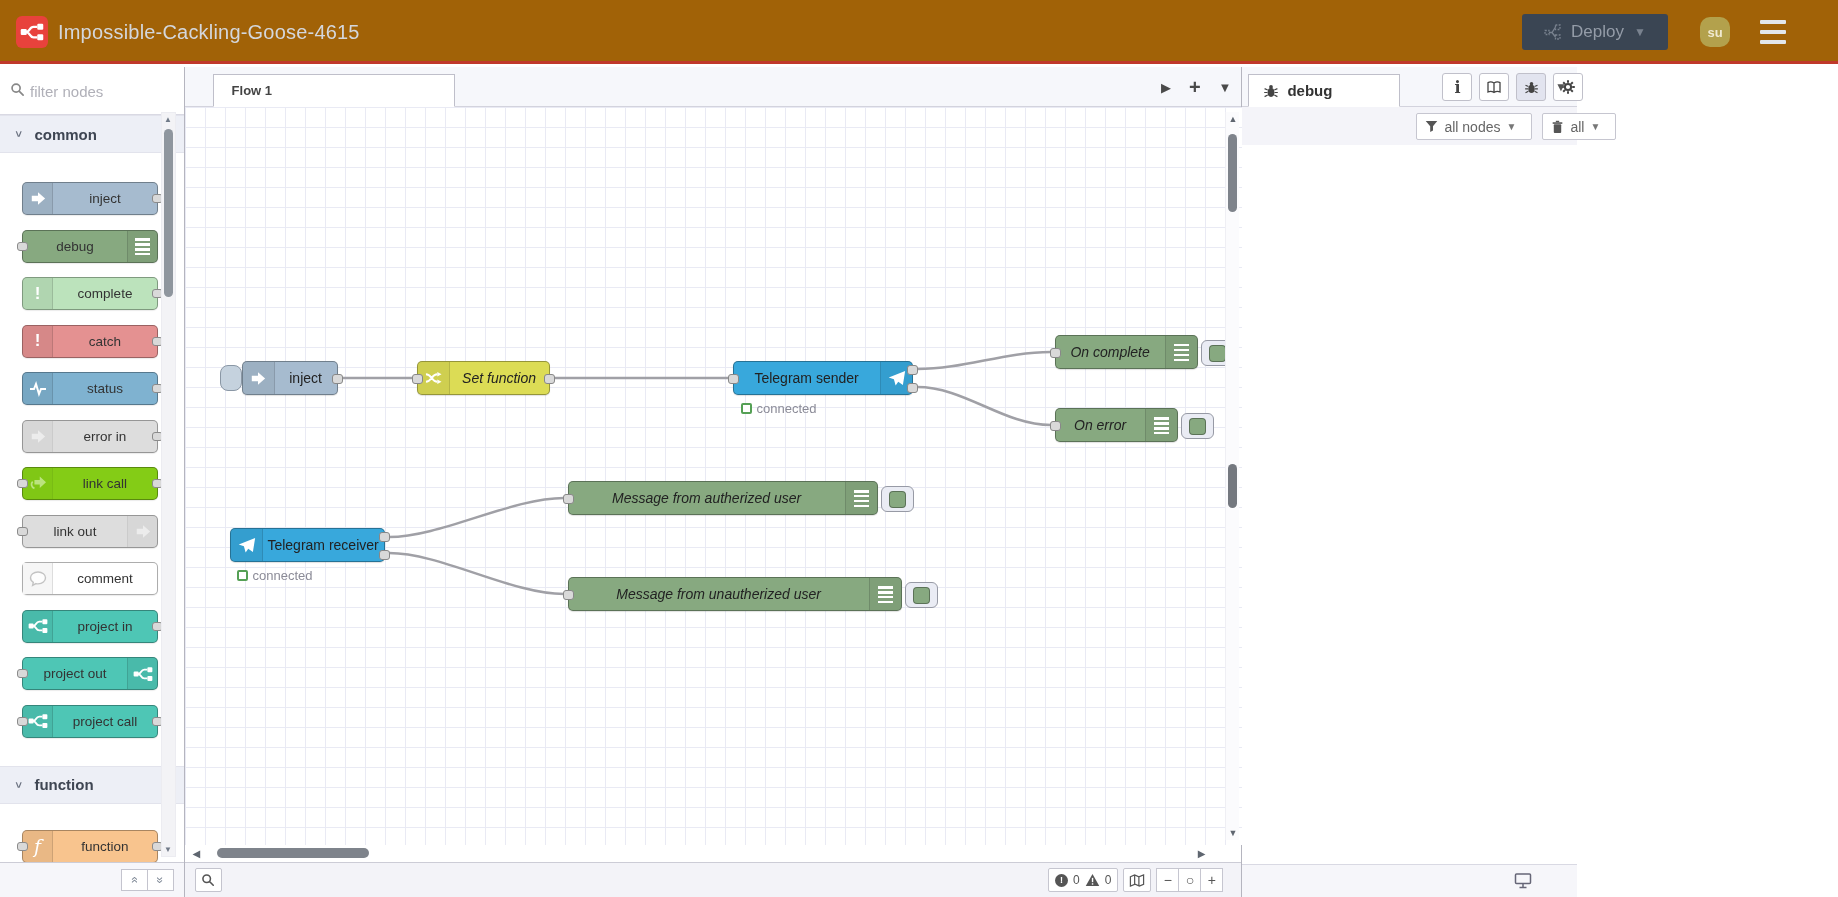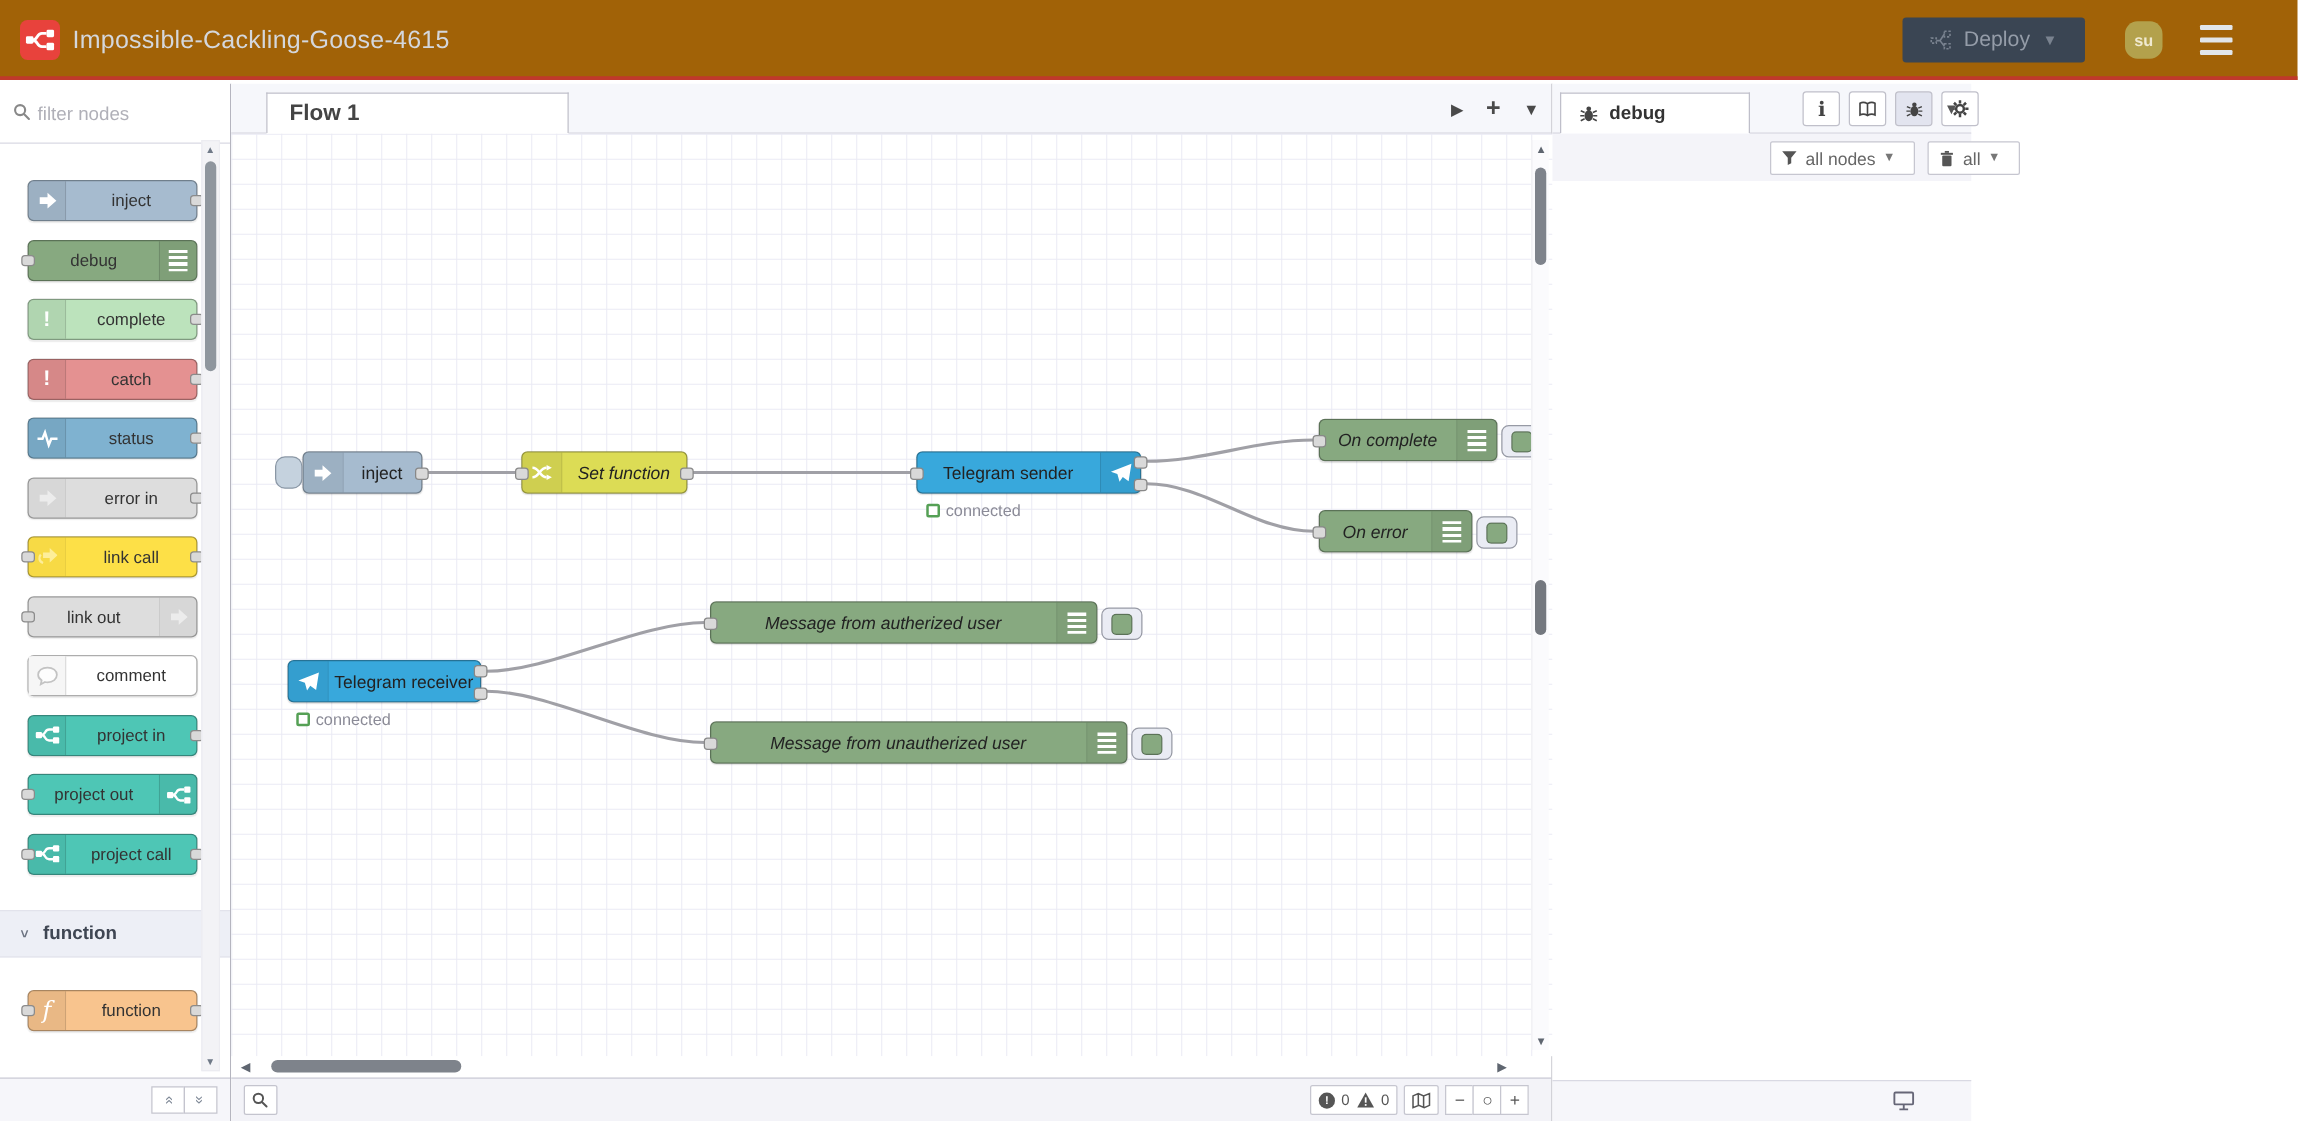--- a/index.html
+++ b/index.html
@@ -62,21 +62,21 @@
   .pf-btns { position:absolute; right:10px; top:6px; display:flex; }
   .pf-btn { width:27px; height:22px; background:#fff; border:1px solid #c4c4ce; display:flex; align-items:center; justify-content:center; color:#7c8694; font-size:12px; cursor:pointer; }
   .pf-btn + .pf-btn { margin-left:-1px; }
   .rot-up { transform:rotate(-90deg); display:inline-block; }
   .rot-down { transform:rotate(90deg); display:inline-block; }
 
   
   .tabbar { position:absolute; left:0; top:0; width:100%; height:40px; background:#f6f7fb; border-bottom:1px solid #d3d3dd; }
   .flow-tab { position:absolute; left:28px; bottom:-1px; width:242px; height:33px; background:#fff;
     border:1px solid #bfbfca; border-bottom:1px solid #fff; display:flex; align-items:center; padding-left:18px;
-    font-size:18px; font-weight:bold; color:#444; cursor:pointer; }
+    font-size:13px; font-weight:bold; color:#444; cursor:pointer; }
   .tab-tools { position:absolute; right:10px; top:0; height:40px; display:flex; align-items:center; gap:18px; color:#4a4a4a; }
   .tab-tools .t { cursor:pointer; }
   .canvas-area { position:absolute; left:0; top:40px; width:1232px; height:738px; background-color:#fff;
     background-image:linear-gradient(to right,#e9eaf4 1px,transparent 1px),linear-gradient(to bottom,#e9eaf4 1px,transparent 1px);
     background-size:20px 20px; overflow:hidden; }
   .wires { position:absolute; left:0; top:0; }
 
   .fnode { position:absolute; height:34px; border:1px solid rgba(0,0,0,.32); border-radius:5px;
     display:flex; align-items:stretch; font-size:14px; color:#222; box-shadow:0 1px 1px rgba(0,0,0,.12); cursor:pointer; }
   .fnode .lbl { flex:1; display:flex; align-items:center; justify-content:center; white-space:nowrap; }
@@ -174,20 +174,24 @@
       <span class="search-glyph">
         <svg width="15" height="15" viewBox="0 0 16 16">
             <circle cx="6.5" cy="6.5" r="4.3" stroke="#888" stroke-width="1.8" fill="none"></circle>
             <path d="M10 10 L14 14" stroke="#888" stroke-width="1.8" stroke-linecap="round"></path>
           </svg>
       </span>
       <input placeholder="filter nodes" style="">
     </div>
 
     <div class="pal-scroll">
+      <div class="pal-cat">
+        <span class="chev">&gt;</span>
+        <span>common</span>
+      </div>
 
       <div class="plist">
 
         <div class="pnode" style="background: rgb(166, 187, 207);">
           <span class="icosec l">
             <svg width="16" height="15" viewBox="0 0 18 16">
                 <path fill="#fff" d="M2 5h7V1l8 7-8 7v-4H2z"></path>
               </svg>
           </span>
           <span class="lbl">inject</span>
@@ -231,21 +235,21 @@
         <div class="pnode" style="background: rgb(221, 221, 221);">
           <span class="icosec l faded">
             <svg width="16" height="15" viewBox="0 0 18 16">
                 <path fill="#fff" d="M2 5h7V1l8 7-8 7v-4H2z"></path>
               </svg>
           </span>
           <span class="lbl">error in</span>
           <span class="pport r"></span>
         </div>
 
-        <div class="pnode" style="background: #fde047;">
+        <div class="pnode" style="background: #84cc16;">
           <span class="icosec l faded">
             <svg width="16" height="15" viewBox="0 0 18 16">
                 <path fill="#fff" d="M5 4h6V0l7 6.5L11 13V9H5z"></path>
                 <path d="M3 6 C1 8 1 12 5 13.5" stroke="#fff" stroke-width="2" fill="none"></path>
               </svg>
           </span>
           <span class="lbl">link call</span>
           <span class="pport l"></span>
           <span class="pport r"></span>
         </div>

